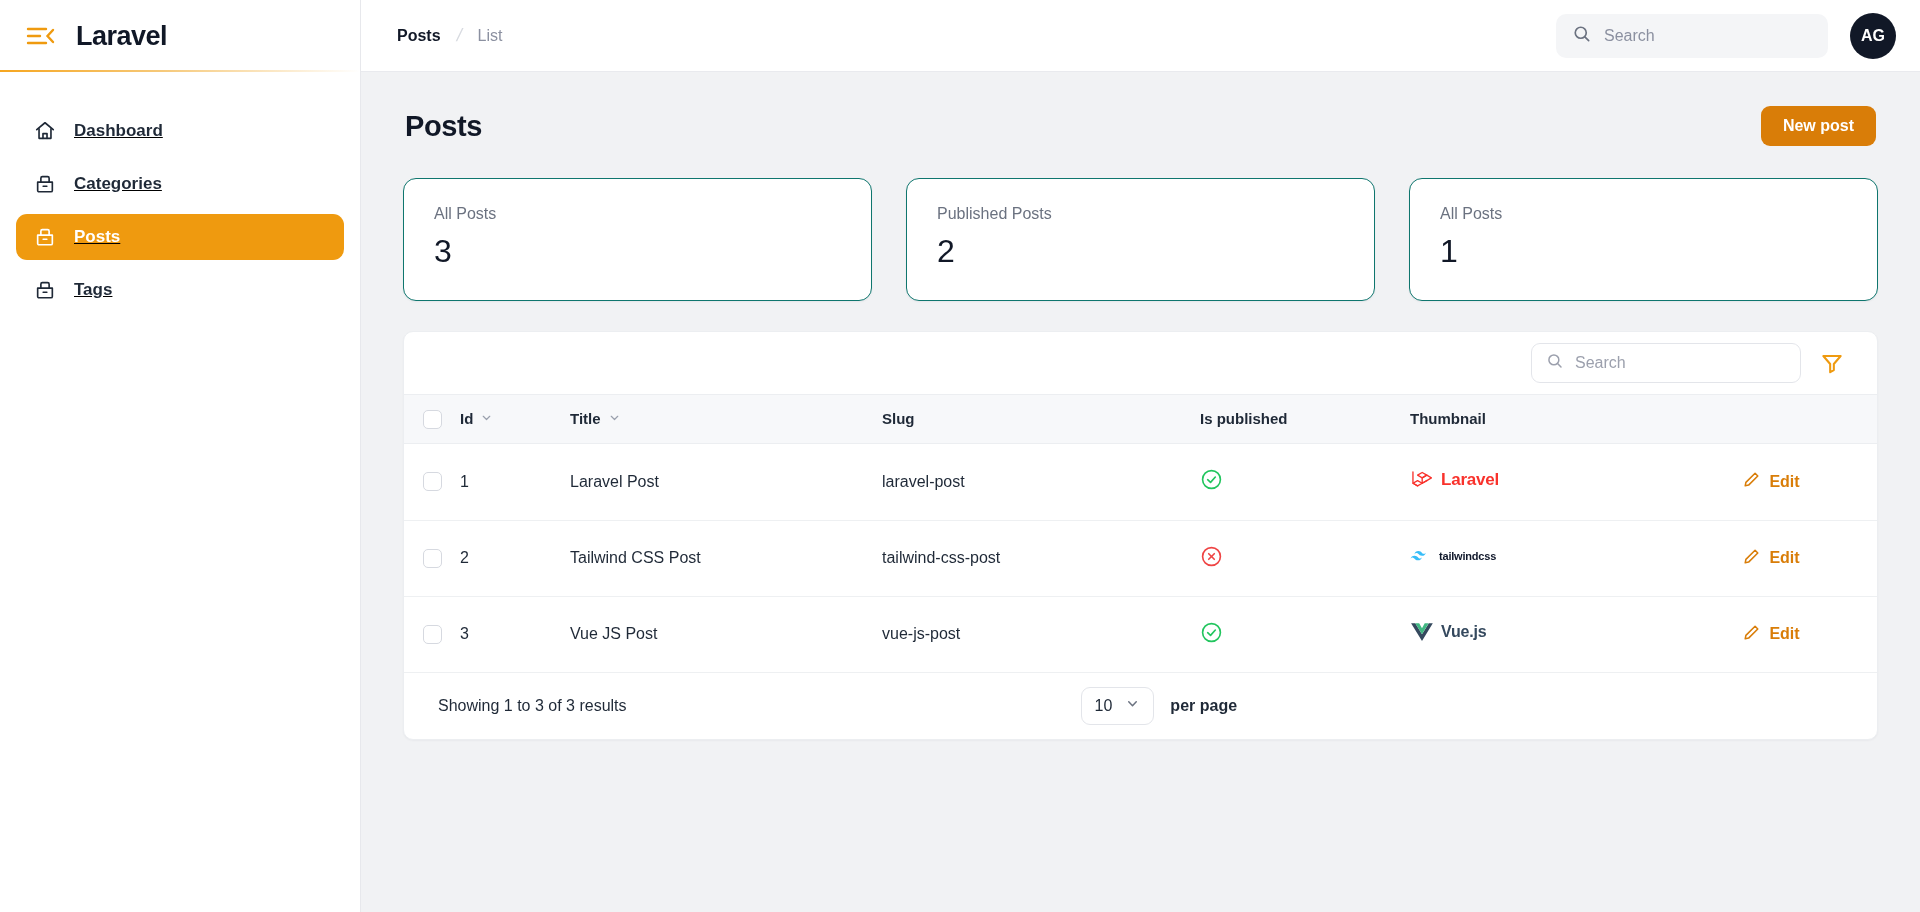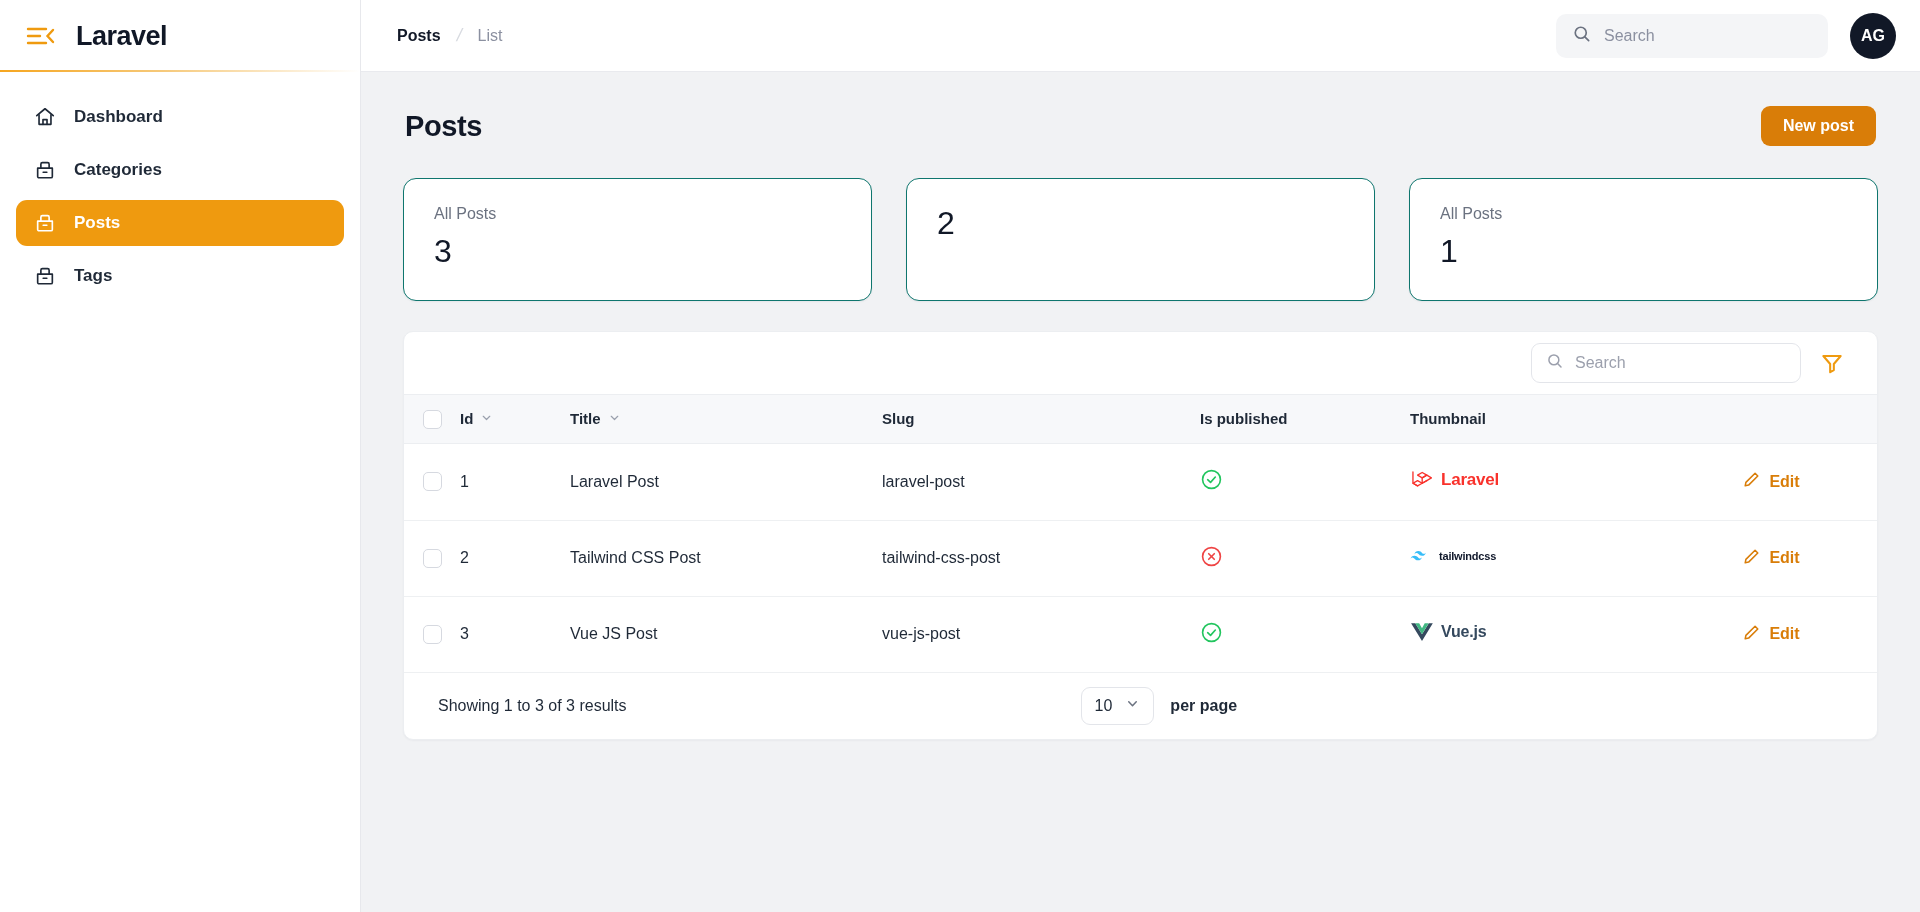--- a/index.html
+++ b/index.html
@@ -23,21 +23,21 @@
     padding: 0 26px; position: relative;
   }
   .sidebar-top::after {
     content: ""; position: absolute; left: 0; right: 0; bottom: 0; height: 2px;
     background: linear-gradient(to right, #f6a620 0%, #f6c97a 45%, #ffffff 100%);
   }
   .burger { width: 30px; height: 22px; display: block; cursor: pointer; }
   .brand {
     font-size: 27px; font-weight: 700; color: #111827; letter-spacing: -0.5px;
   }
-  .nav { padding: 22px 16px 0 16px; display: flex; flex-direction: column; gap: 7px; }
+  .nav { padding: 36px 16px 0 16px; display: flex; flex-direction: column; gap: 7px; text-decoration: underline; }
   .nav-item {
     display: flex; align-items: center; gap: 18px;
     height: 46px; padding: 0 18px; border-radius: 11px;
     color: #1f2937; font-size: 17px; font-weight: 600; cursor: pointer;
     text-decoration: none;
   }
   .nav-item .ico { width: 22px; height: 22px; flex: 0 0 22px; display: block; }
   .nav-item.active { background: #ef9a0f; color: #ffffff; }
   .nav-item.active .ico { color: #ffffff; }
 
@@ -251,20 +251,21 @@
         <h1 class="page-title">Posts</h1>
         <button class="btn-primary">New post</button>
       </div>
 
       <div class="stats">
         <div class="stat-card">
           <div class="stat-label">All Posts</div>
           <div class="stat-value">3</div>
         </div>
         <div class="stat-card">
+          <div class="stat-label">Published Posts</div>
           <div class="stat-value">2</div>
         </div>
         <div class="stat-card">
           <div class="stat-label">All Posts</div>
           <div class="stat-value">1</div>
         </div>
       </div>
 
       <section class="panel">
 

